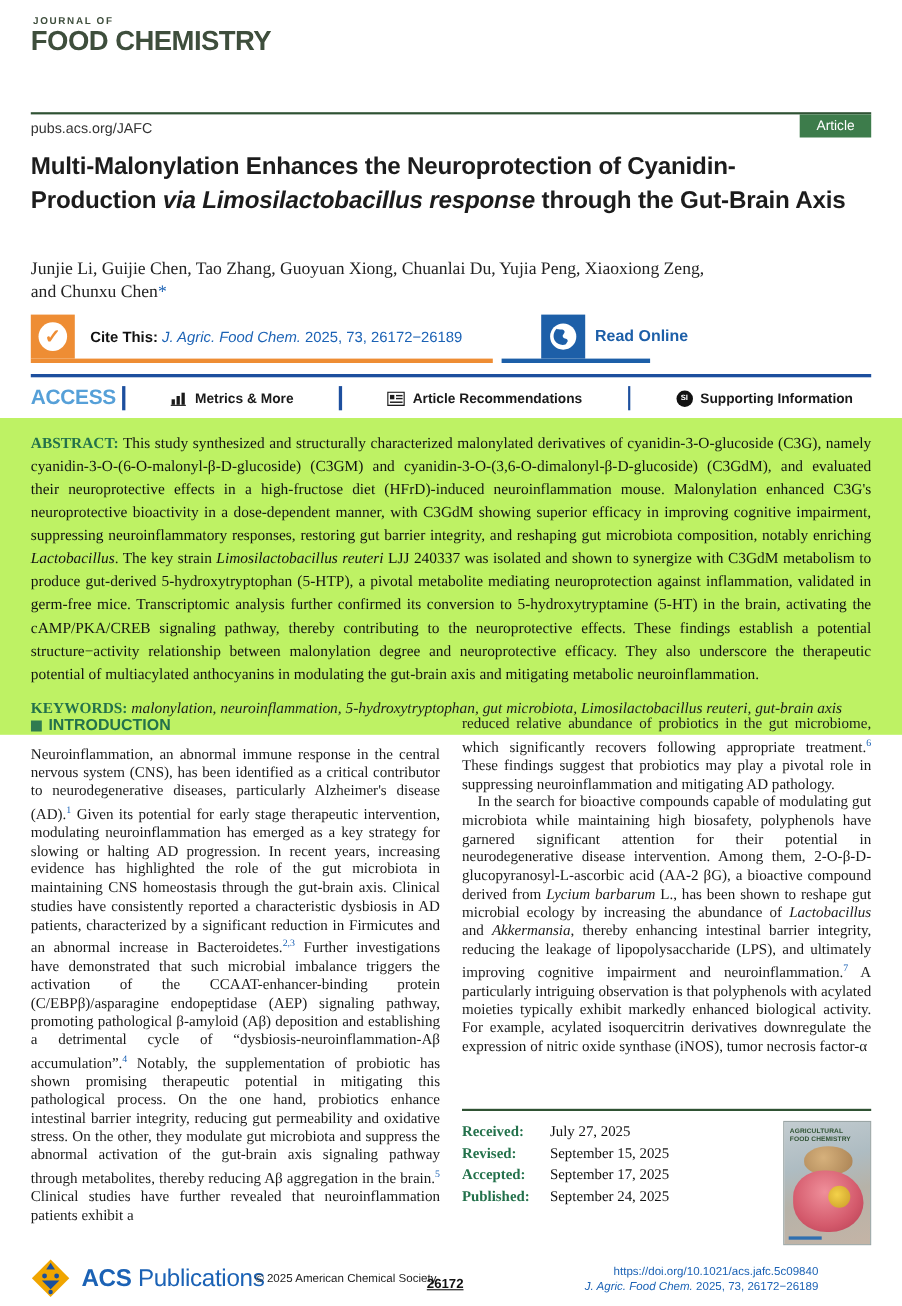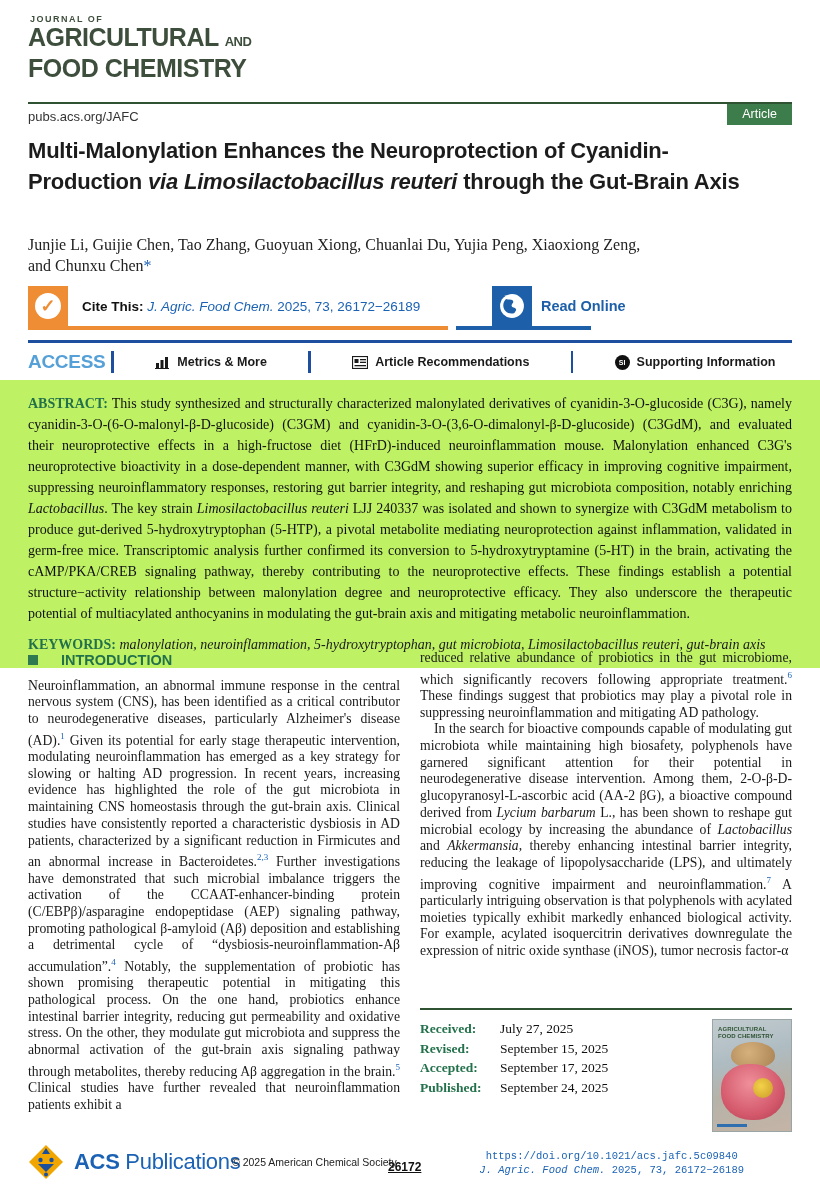--- a/index.html
+++ b/index.html
@@ -44,21 +44,21 @@
   .abstract-box { position:absolute; left:0px; top:380px; width:820px; background:#bef264; padding:13px 28px 13px 28px; }
   .abstract-text { font-size:14px; line-height:21px; text-align:justify; color:#111; }
   .green-label { color:#23714B; font-weight:bold; }
   .keywords-line { margin-top:11px; font-size:14px; line-height:20px; }
   .keywords-line .kw { font-style:italic; }
 
   
   .col { position:absolute; width:372px; font-size:13.7px; line-height:16.7px; text-align:justify; overflow:hidden; }
   .col-left { left:28px; top:652px; height:468px; }
   .col-right { left:420px; top:650px; height:352px; }
-  .intro-heading { font-family:"Liberation Sans", sans-serif; font-weight:bold; font-size:14.5px; color:#23714B; display:flex; align-items:center; gap:23px; margin-bottom:9px; text-align:left; }
+  .intro-heading { font-family:"Liberation Sans", sans-serif; font-weight:bold; font-size:14.5px; color:#23714B; display:flex; align-items:center; gap:6px; margin-bottom:9px; text-align:left; }
   .sq { width:10px; height:10px; background:#2F7A50; display:inline-block; }
   .para { margin:0; }
   .para.indent { text-indent:14px; }
   .para sup { font-size:9px; color:#1B62B5; }
 
   
   .dates-block { position:absolute; left:420px; top:1008px; width:372px; border-top:2.5px solid #2F5233; }
   .dates-inner { display:flex; justify-content:space-between; padding-top:9px; }
   .date-rows { font-size:13.5px; line-height:19.5px; }
   .date-row { display:flex; }
@@ -72,39 +72,38 @@
   .cover-art3 { position:absolute; left:40px; top:58px; width:20px; height:20px; border-radius:50%; background:radial-gradient(circle at 40% 40%, #f4d24a, #c99b27); }
   .cover-strip { position:absolute; left:4px; bottom:4px; width:30px; height:3px; background:#2f6fb0; }
 
   
   .footer { position:absolute; left:0; top:1140px; width:772px; height:47px; }
   .acs-logo { position:absolute; left:26px; top:2px; display:flex; align-items:center; gap:8px; }
   .acs-logo-text { font-family:"Liberation Sans", sans-serif; font-size:22px; color:#1B62B5; letter-spacing:-0.3px; }
   .acs-logo-text .b { font-weight:bold; }
   .copyright { position:absolute; left:232px; top:16px; font-family:"Liberation Sans", sans-serif; font-size:10.5px; color:#222; }
   .page-number { position:absolute; left:388px; top:20px; font-family:"Liberation Sans", sans-serif; font-weight:bold; font-size:12px; color:#111;text-decoration:underline; }
-  .footer-links { position:absolute; right:28px; top:9px; text-align:center; font-family:Liberation Mono, monospace; font-size:10.5px; line-height:14px; color:#1B62B5;margin-left:17px; }
+  .footer-links { position:absolute; right:28px; top:9px; text-align:right; font-family:Liberation Sans, sans-serif; font-size:10.5px; line-height:14px; color:#1B62B5;margin-left:17px; }
 </style>
 </head>
 <body>
 
 <div class="page">
 
   <div class="logo-block">
     <div class="logo-journal-of">JOURNAL OF</div>
-    <div class="logo-line"><span>AGRICULTURAL</span> <span class="logo-and">AND</span></div>
     <div class="logo-line">FOOD CHEMISTRY</div>
   </div>
   <div class="header-rule"></div>
   <div class="site-url">pubs.acs.org/JAFC</div>
   <div class="article-badge">Article</div>
 
   <h1 class="title">
     <div class="tline"><span>Multi-Malonylation Enhances the Neuroprotection of Cyanidin-</span></div>
-    <div class="tline"><span>Production </span><span style="font-style: italic;">via Limosilactobacillus reuteri</span><span> through the Gut-Brain Axis</span></div>
+    <div class="tline"><span>Production </span><span style="font-style: italic;">via Limosilactobacillus response</span><span> through the Gut-Brain Axis</span></div>
   </h1>
   <div class="authors">
     <div>Junjie Li, Guijie Chen, Tao Zhang, Guoyuan Xiong, Chuanlai Du, Yujia Peng, Xiaoxiong Zeng,</div>
     <div><span>and Chunxu Chen</span><span style="color: rgb(27, 98, 181);">*</span></div>
   </div>
 
   <div class="cite-row">
     <div class="cite-box">
       <div class="check-square">
           <div class="check-circle">✓</div>

